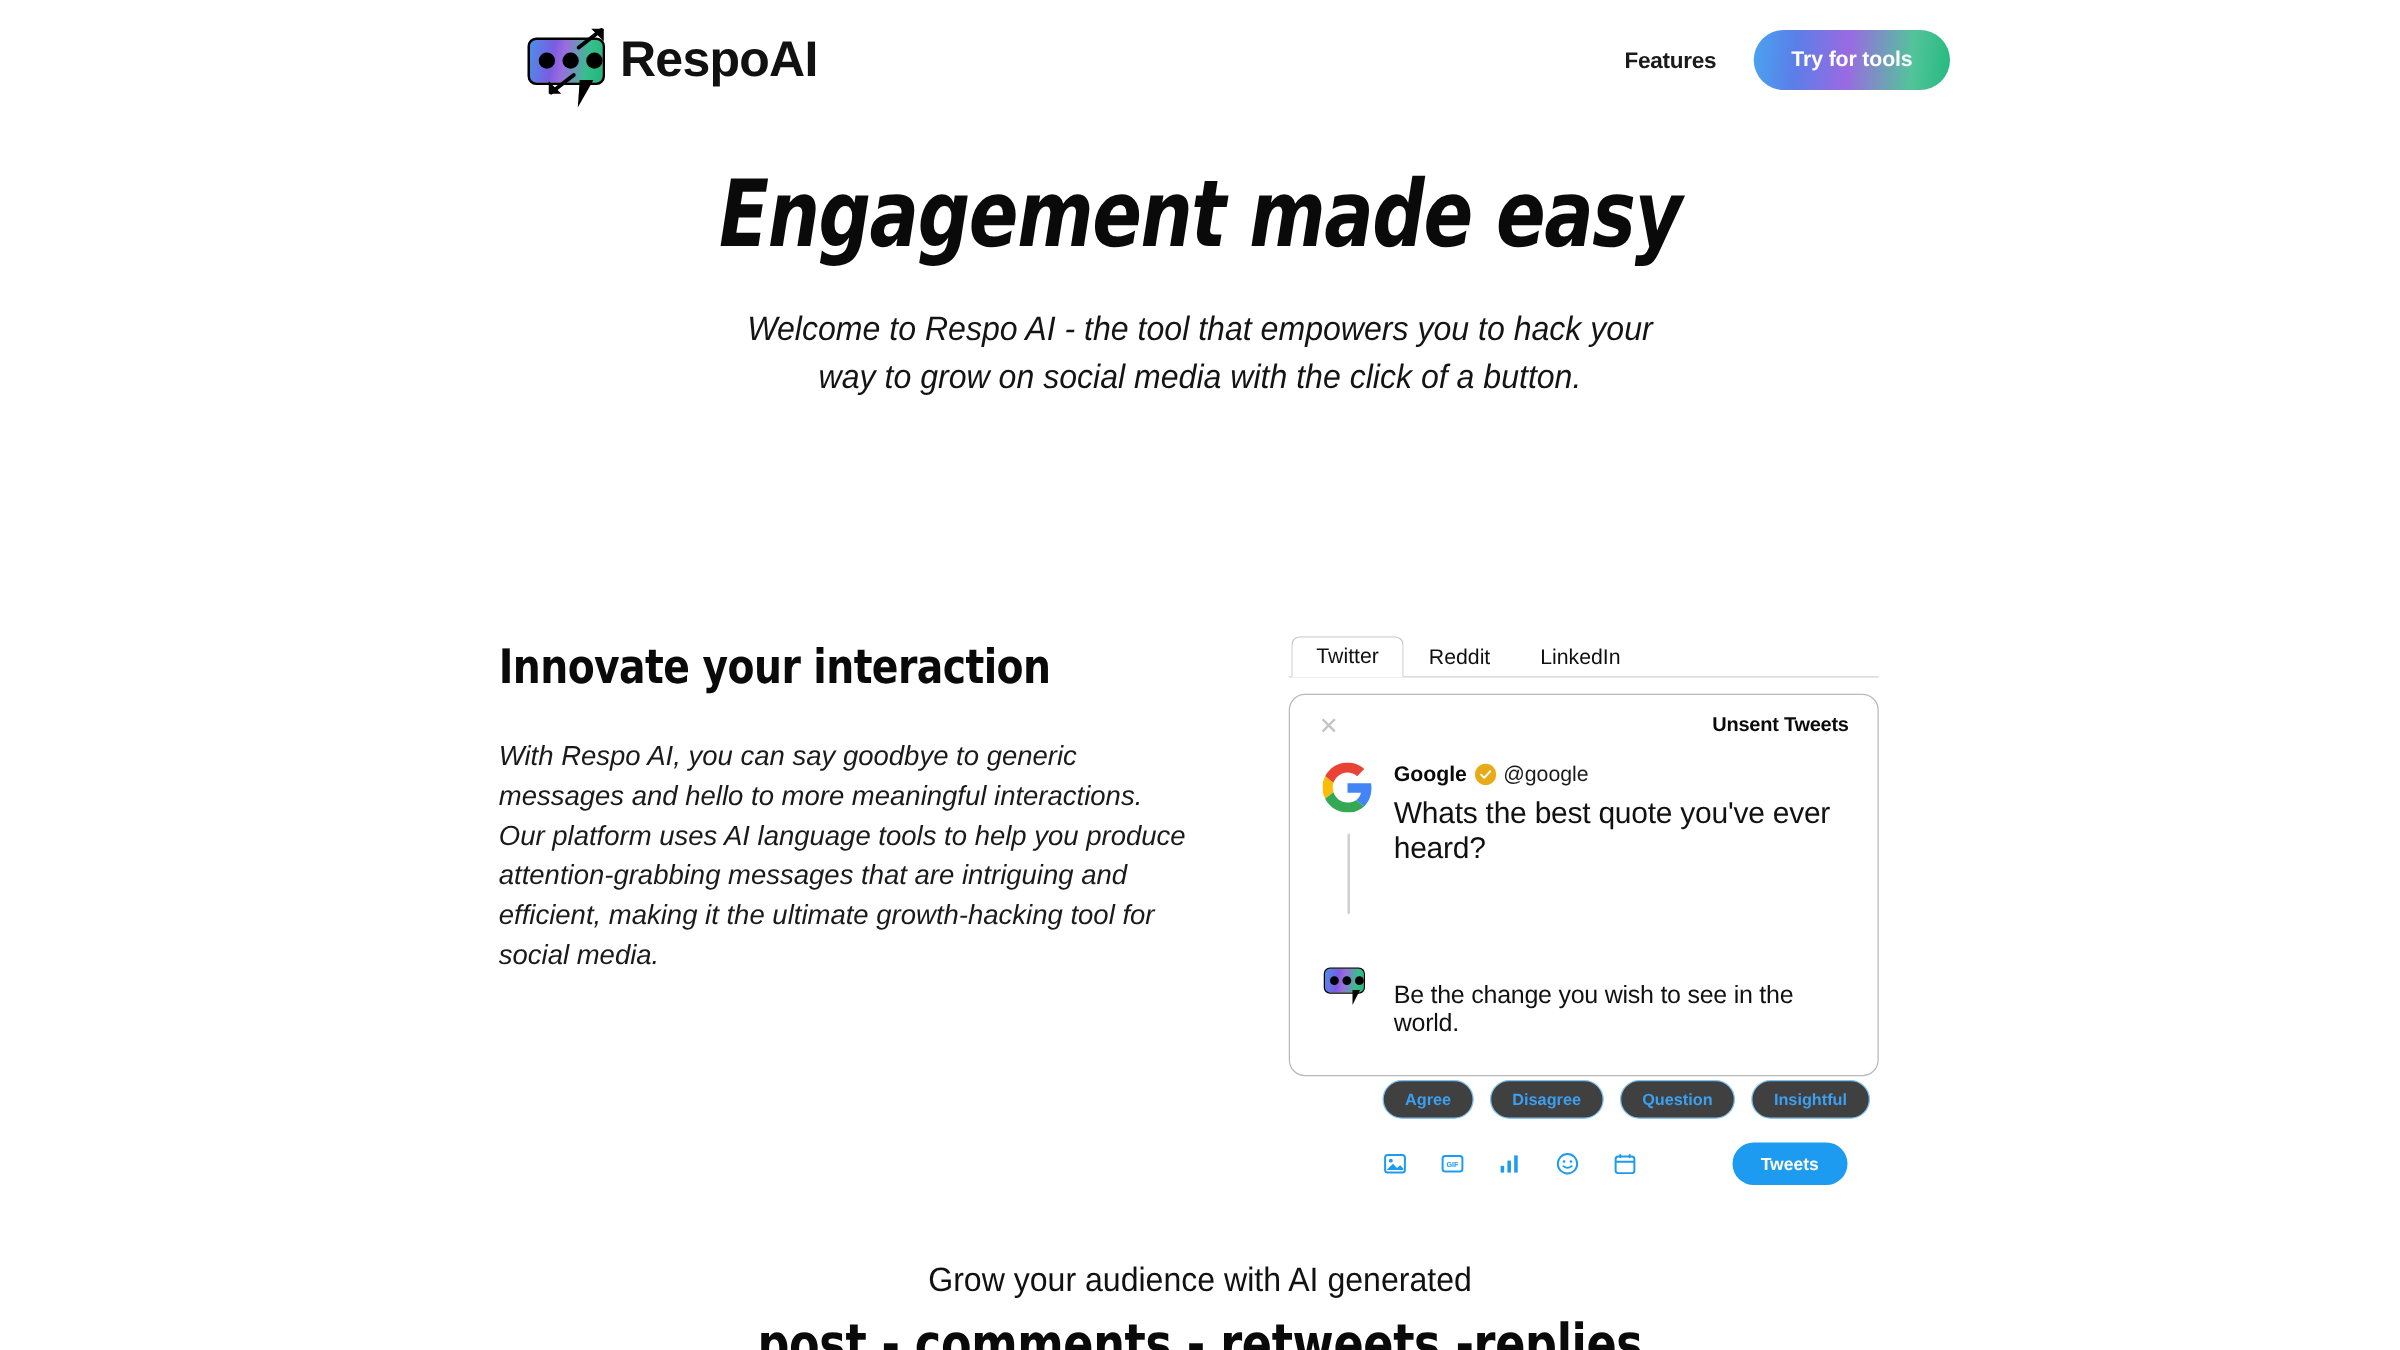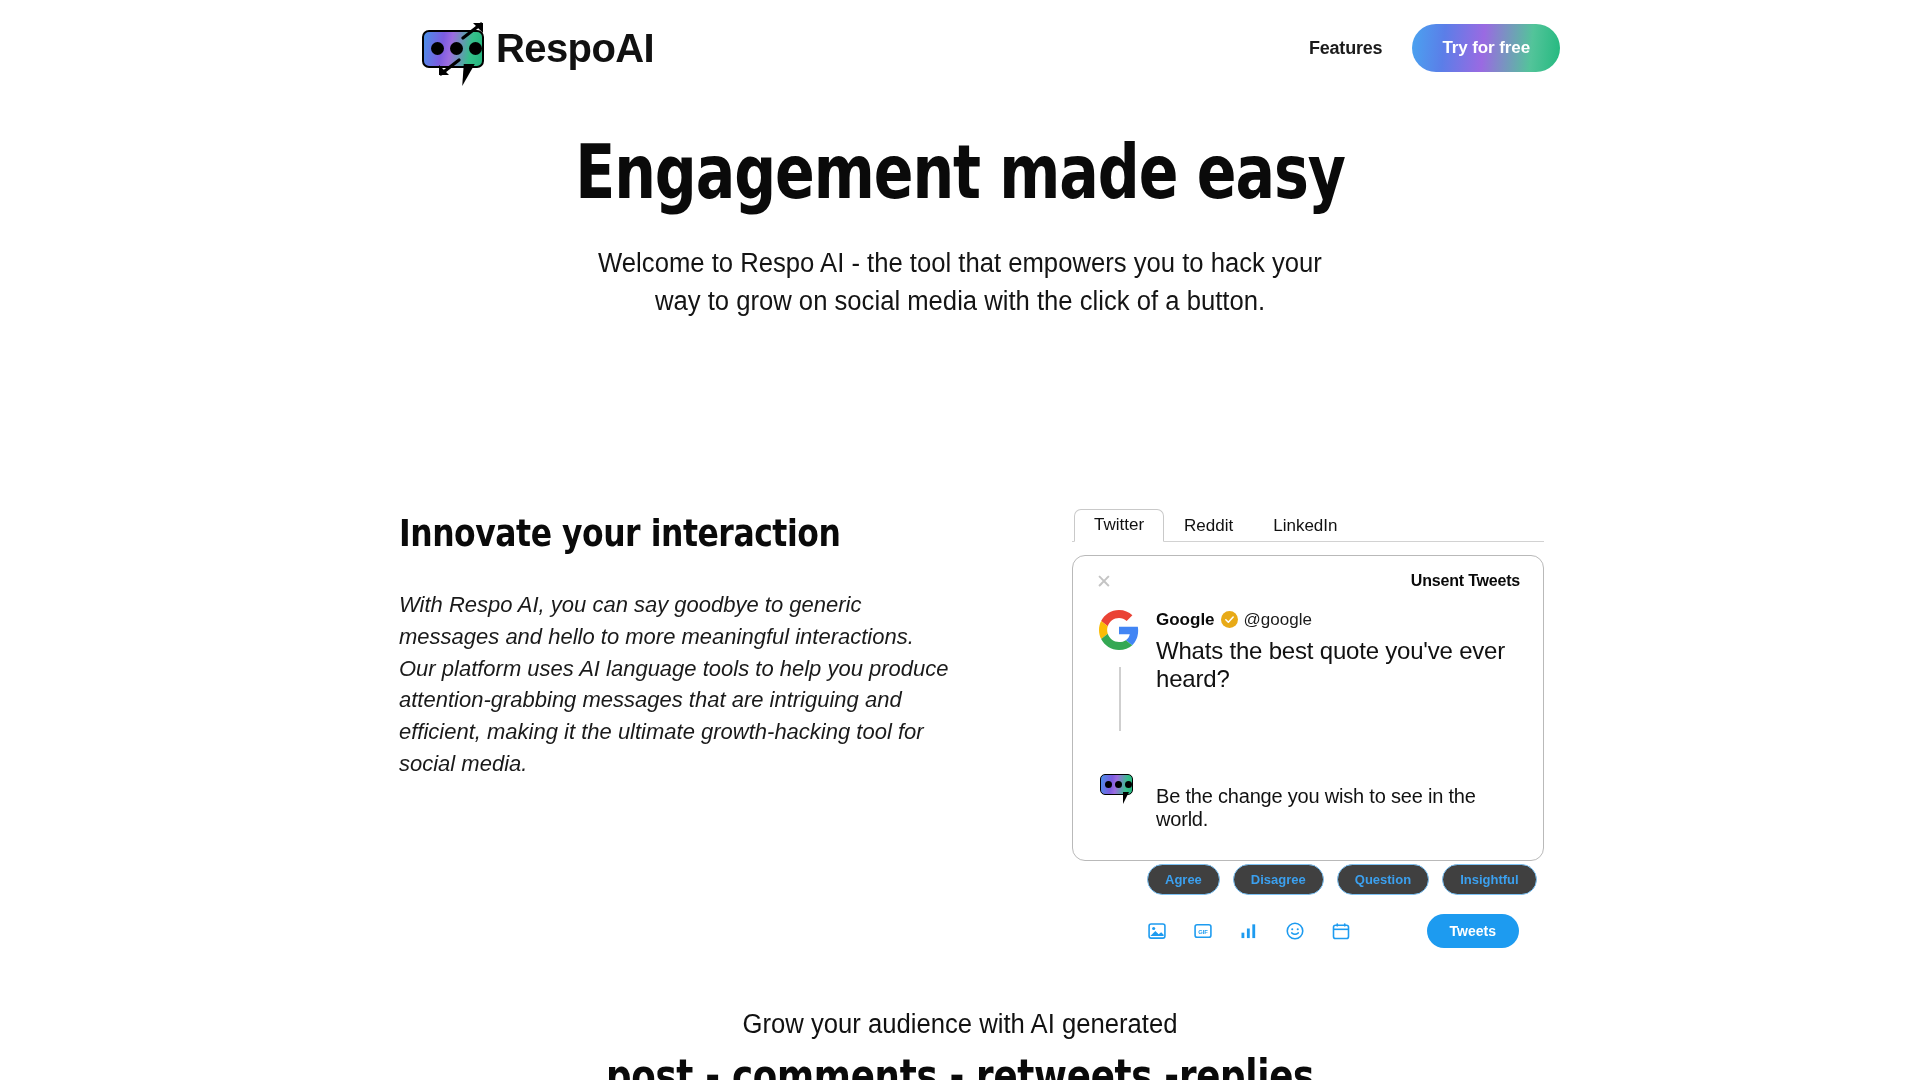--- a/index.html
+++ b/index.html
@@ -119,20 +119,21 @@
     padding: 14px 30px;
     border-radius: 999px;
     background: linear-gradient(95deg, #4aa3f0 0%, #5b7ee8 22%, #9a6ae2 48%, #53c49a 80%, #24b97f 100%);
     letter-spacing: -0.1px;
   }
 
   
   .hero {
     text-align: center;
     padding-top: 38px;
+    font-style: italic;
   }
   .hero-title {
     font-family: "Liberation Sans Narrow", "DejaVu Sans Condensed", "Liberation Sans", sans-serif;
     font-size: 74px;
     font-weight: 700;
     letter-spacing: -1.2px;
     color: #0a0a0a;
     transform: scaleX(0.88);
     line-height: 1.05;
   }
@@ -143,21 +144,21 @@
     color: #141414;
     font-weight: 400;
     transform: scaleX(0.95);
   }
 
   
   .feature {
     display: flex;
     align-items: flex-start;
     padding: 185px 0 0 399px;
-    gap: 113px;
+    gap: 72px;
   }
 
   .feature-left {
     width: 560px;
     padding-top: 6px;
   }
   .feature-title {
     font-family: "Liberation Sans Narrow", "DejaVu Sans Condensed", "Liberation Sans", sans-serif;
     font-size: 38px;
     font-weight: 700;
@@ -413,21 +414,21 @@
       <svg class="logo-arrow-bot" viewBox="0 0 26 20">
         <path d="M24 3 L6 17" stroke="#000" stroke-width="3.2" fill="none" stroke-linecap="round"></path>
         <path d="M14 18 L4 18 L4 8 Z" fill="#000"></path>
       </svg>
     </div>
     <div class="brand-name">RespoAI</div>
   </div>
 
   <div class="nav-right">
     <span class="nav-link">Features</span>
-    <button class="cta-btn">Try for free</button>
+    <button class="cta-btn">Try for tools</button>
   </div>
 </div>
 
 <div class="hero">
   <h1 class="hero-title">Engagement made easy</h1>
   <div class="hero-sub">
     <div>Welcome to Respo AI - the tool that empowers you to hack your</div>
     <div>way to grow on social media with the click of a button.</div>
   </div>
 </div>

